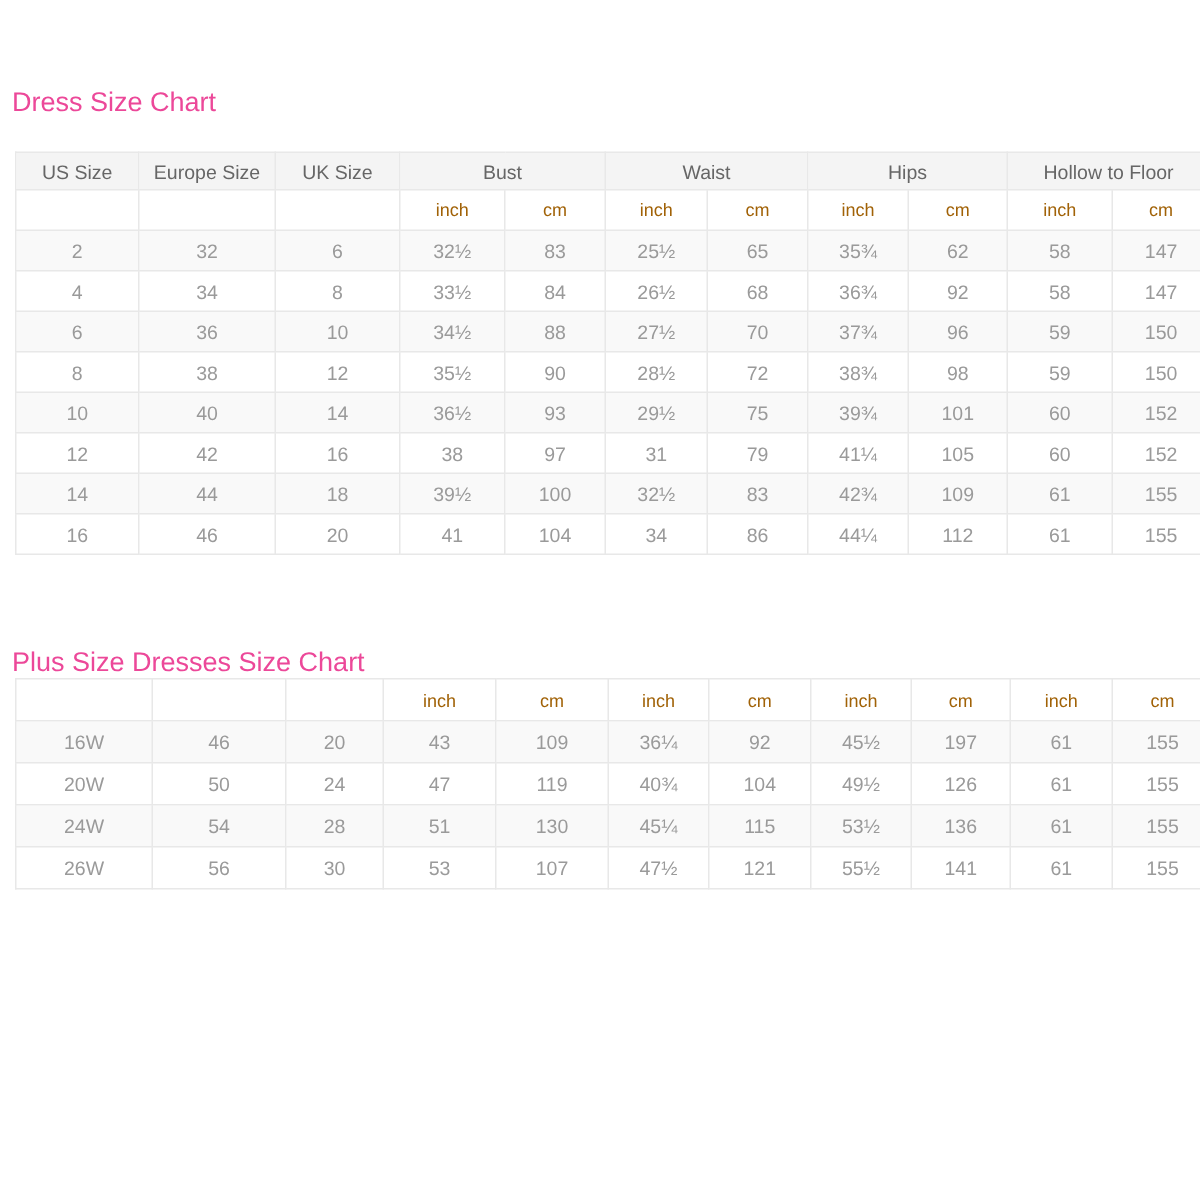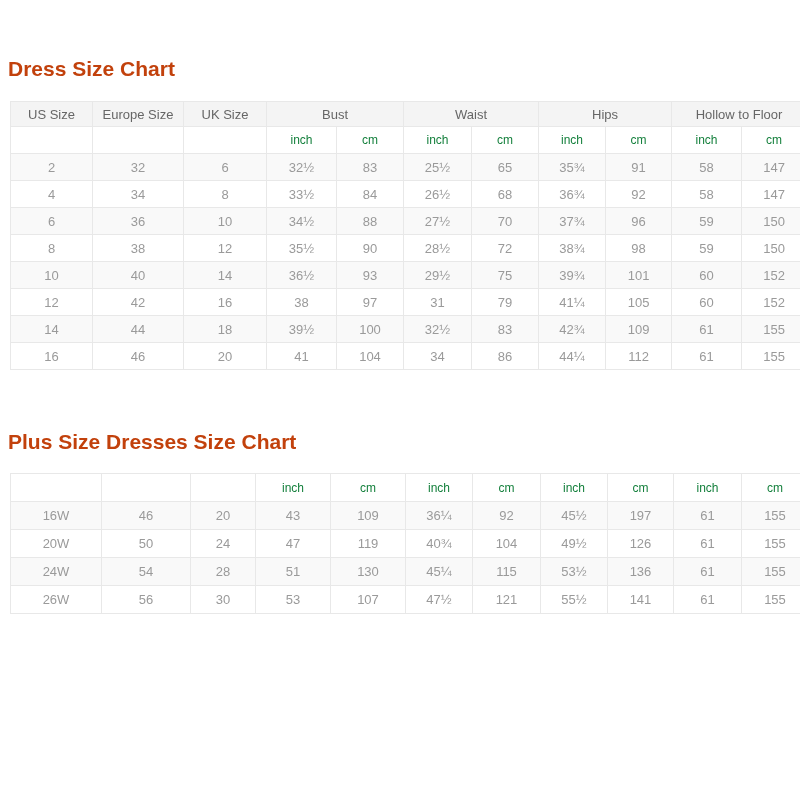--- a/index.html
+++ b/index.html
@@ -7,28 +7,28 @@
     padding: 0;
     background: #ffffff;
   }
   body {
     width: 800px;
     height: 800px;
     overflow: hidden;
     font-family: "Liberation Sans", "DejaVu Sans", sans-serif;
   }
   .page-title {
-    font-size: 21px;
-    font-weight: bold;
-    color: #c2410c;
+    font-size: 18px;
+    font-weight: normal;
+    color: #ec4899;
     margin: 0 0 0 8px;
     line-height: 21px;
   }
   #title-0 { padding-top: 58px; margin-bottom: 22px; }
-  #title-1 { margin-top: 61px; margin-bottom: 21px; }
+  #title-1 { margin-top: 61px; }
   table.size-table {
     border-collapse: collapse;
     table-layout: fixed;
     width: 796px;
     margin-left: 10px;
   }
   table.size-table th,
   table.size-table td {
     border: 1px solid #e8e8e8;
     text-align: center;
@@ -39,21 +39,21 @@
     white-space: nowrap;
   }
   tr.group-row th {
     background: #f4f4f4;
     color: #666666;
     font-size: 13px;
     height: 24px;
   }
   tr.unit-row th {
     background: #ffffff;
-    color: #15803d;
+    color: #a16207;
     font-size: 12px;
   }
   table.size-table tbody td {
     color: #9a9a9a;
     font-size: 13px;
   }
   table.size-table tbody tr:nth-child(odd)  { background: #f9f9f9; }
   table.size-table tbody tr:nth-child(even) { background: #ffffff; }
   #table-0 tr.unit-row th, #table-0 tbody td { height: 26px; }
   #table-1 tr.unit-row th, #table-1 tbody td { height: 27px; }
@@ -106,21 +106,21 @@
       <tbody>
         <tr>
           <td>2</td>
           <td>32</td>
           <td>6</td>
           <td>32½</td>
           <td>83</td>
           <td>25½</td>
           <td>65</td>
           <td>35¾</td>
-          <td>91</td>
+          <td>62</td>
           <td>58</td>
           <td>147</td>
         </tr>
         <tr>
           <td>4</td>
           <td>34</td>
           <td>8</td>
           <td>33½</td>
           <td>84</td>
           <td>26½</td>

